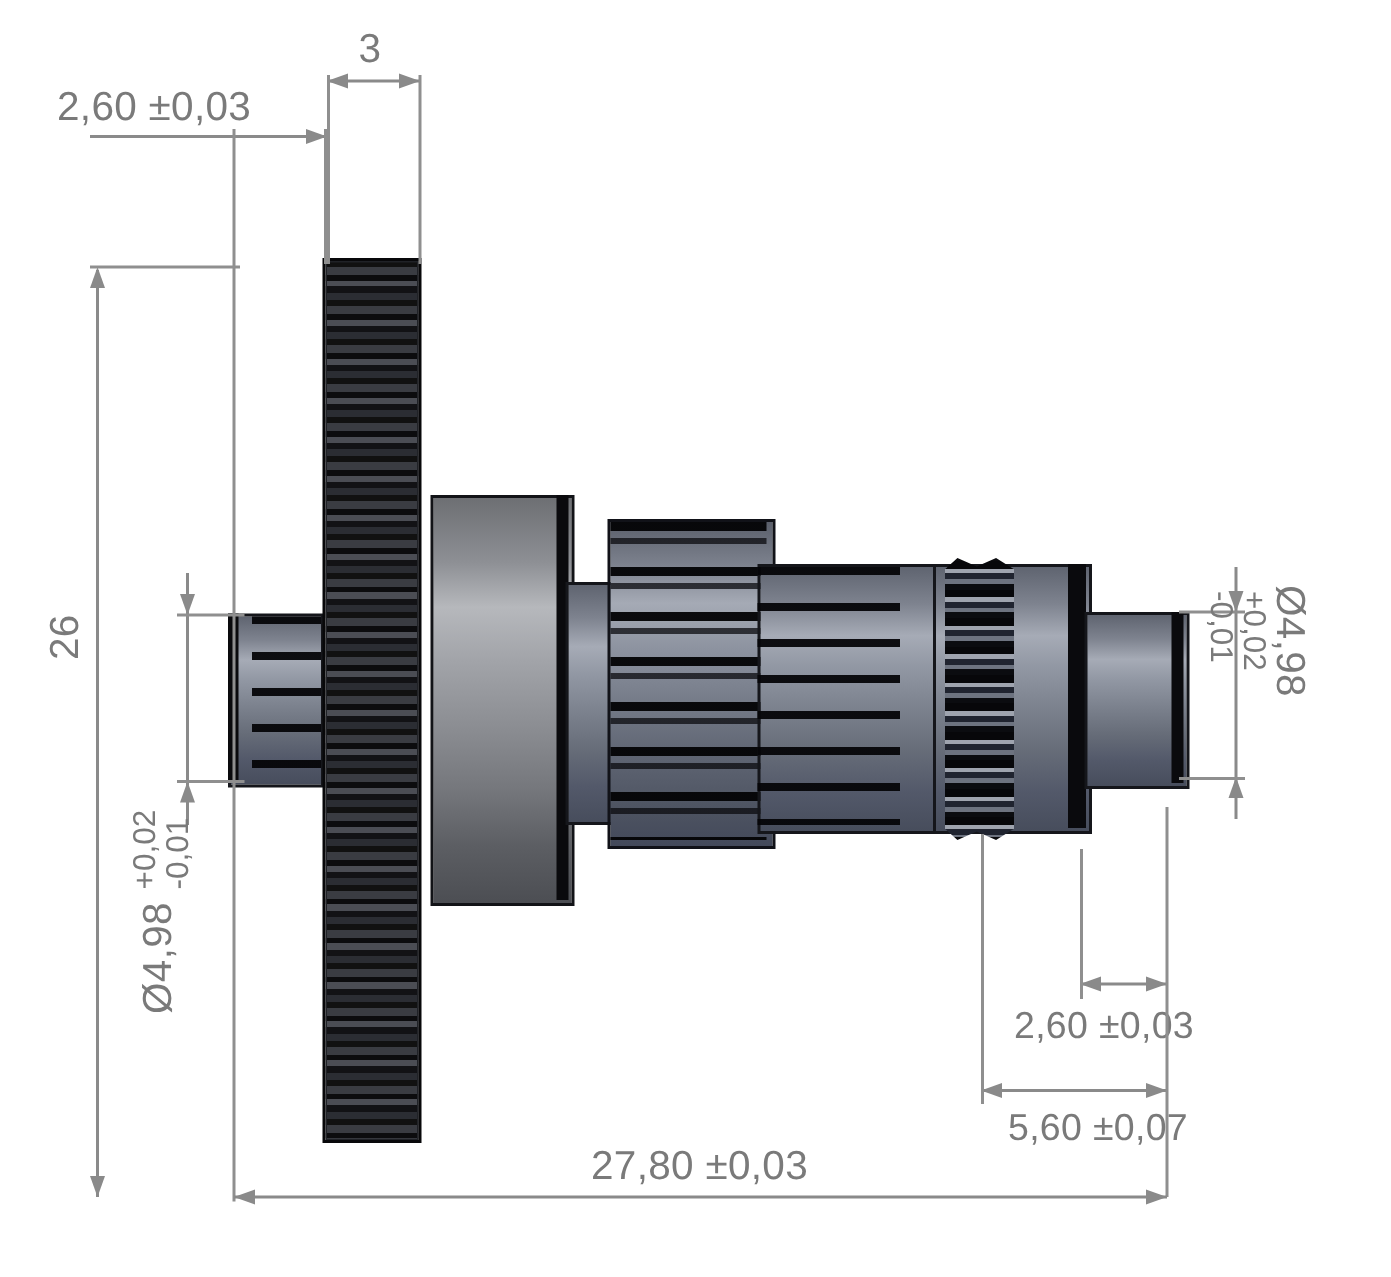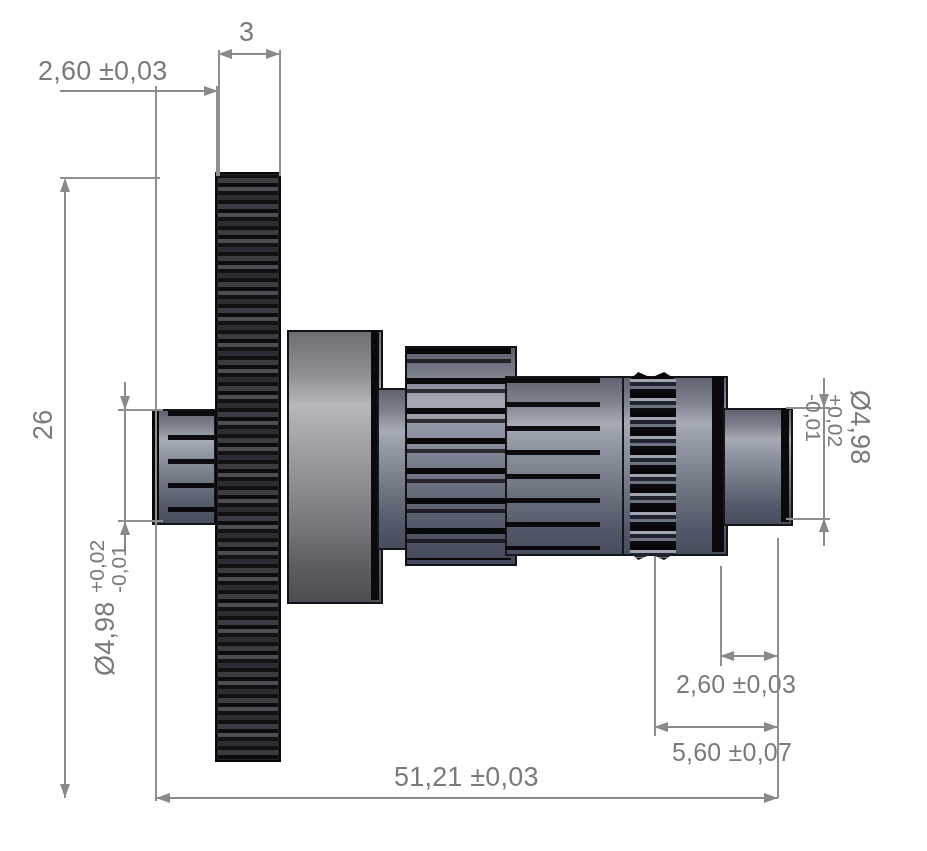--- a/index.html
+++ b/index.html
@@ -188,16 +188,16 @@
     <div class="arr r" style="left:764px;top:722px;"></div>
     <div class="ln vl ext" style="left:654px;top:556px;height:180px;"></div>
     <div class="ln vl ext" style="left:777px;top:538px;height:260px;"></div>
     <div class="dimtext small" style="left:672px;top:738px;">5,60 ±0,07</div>
   </div>
 
   <div>
     <div class="ln hl" style="left:156px;top:797px;width:622px;"></div>
     <div class="arr l" style="left:156px;top:793px;"></div>
     <div class="arr r" style="left:764px;top:793px;"></div>
-    <div class="dimtext" style="left:394px;top:762px;">51,21 ±0,03</div>
+    <div class="dimtext" style="left:394px;top:762px;">27,80 ±0,03</div>
   </div>
 
 </div>
 
 </body></html>

